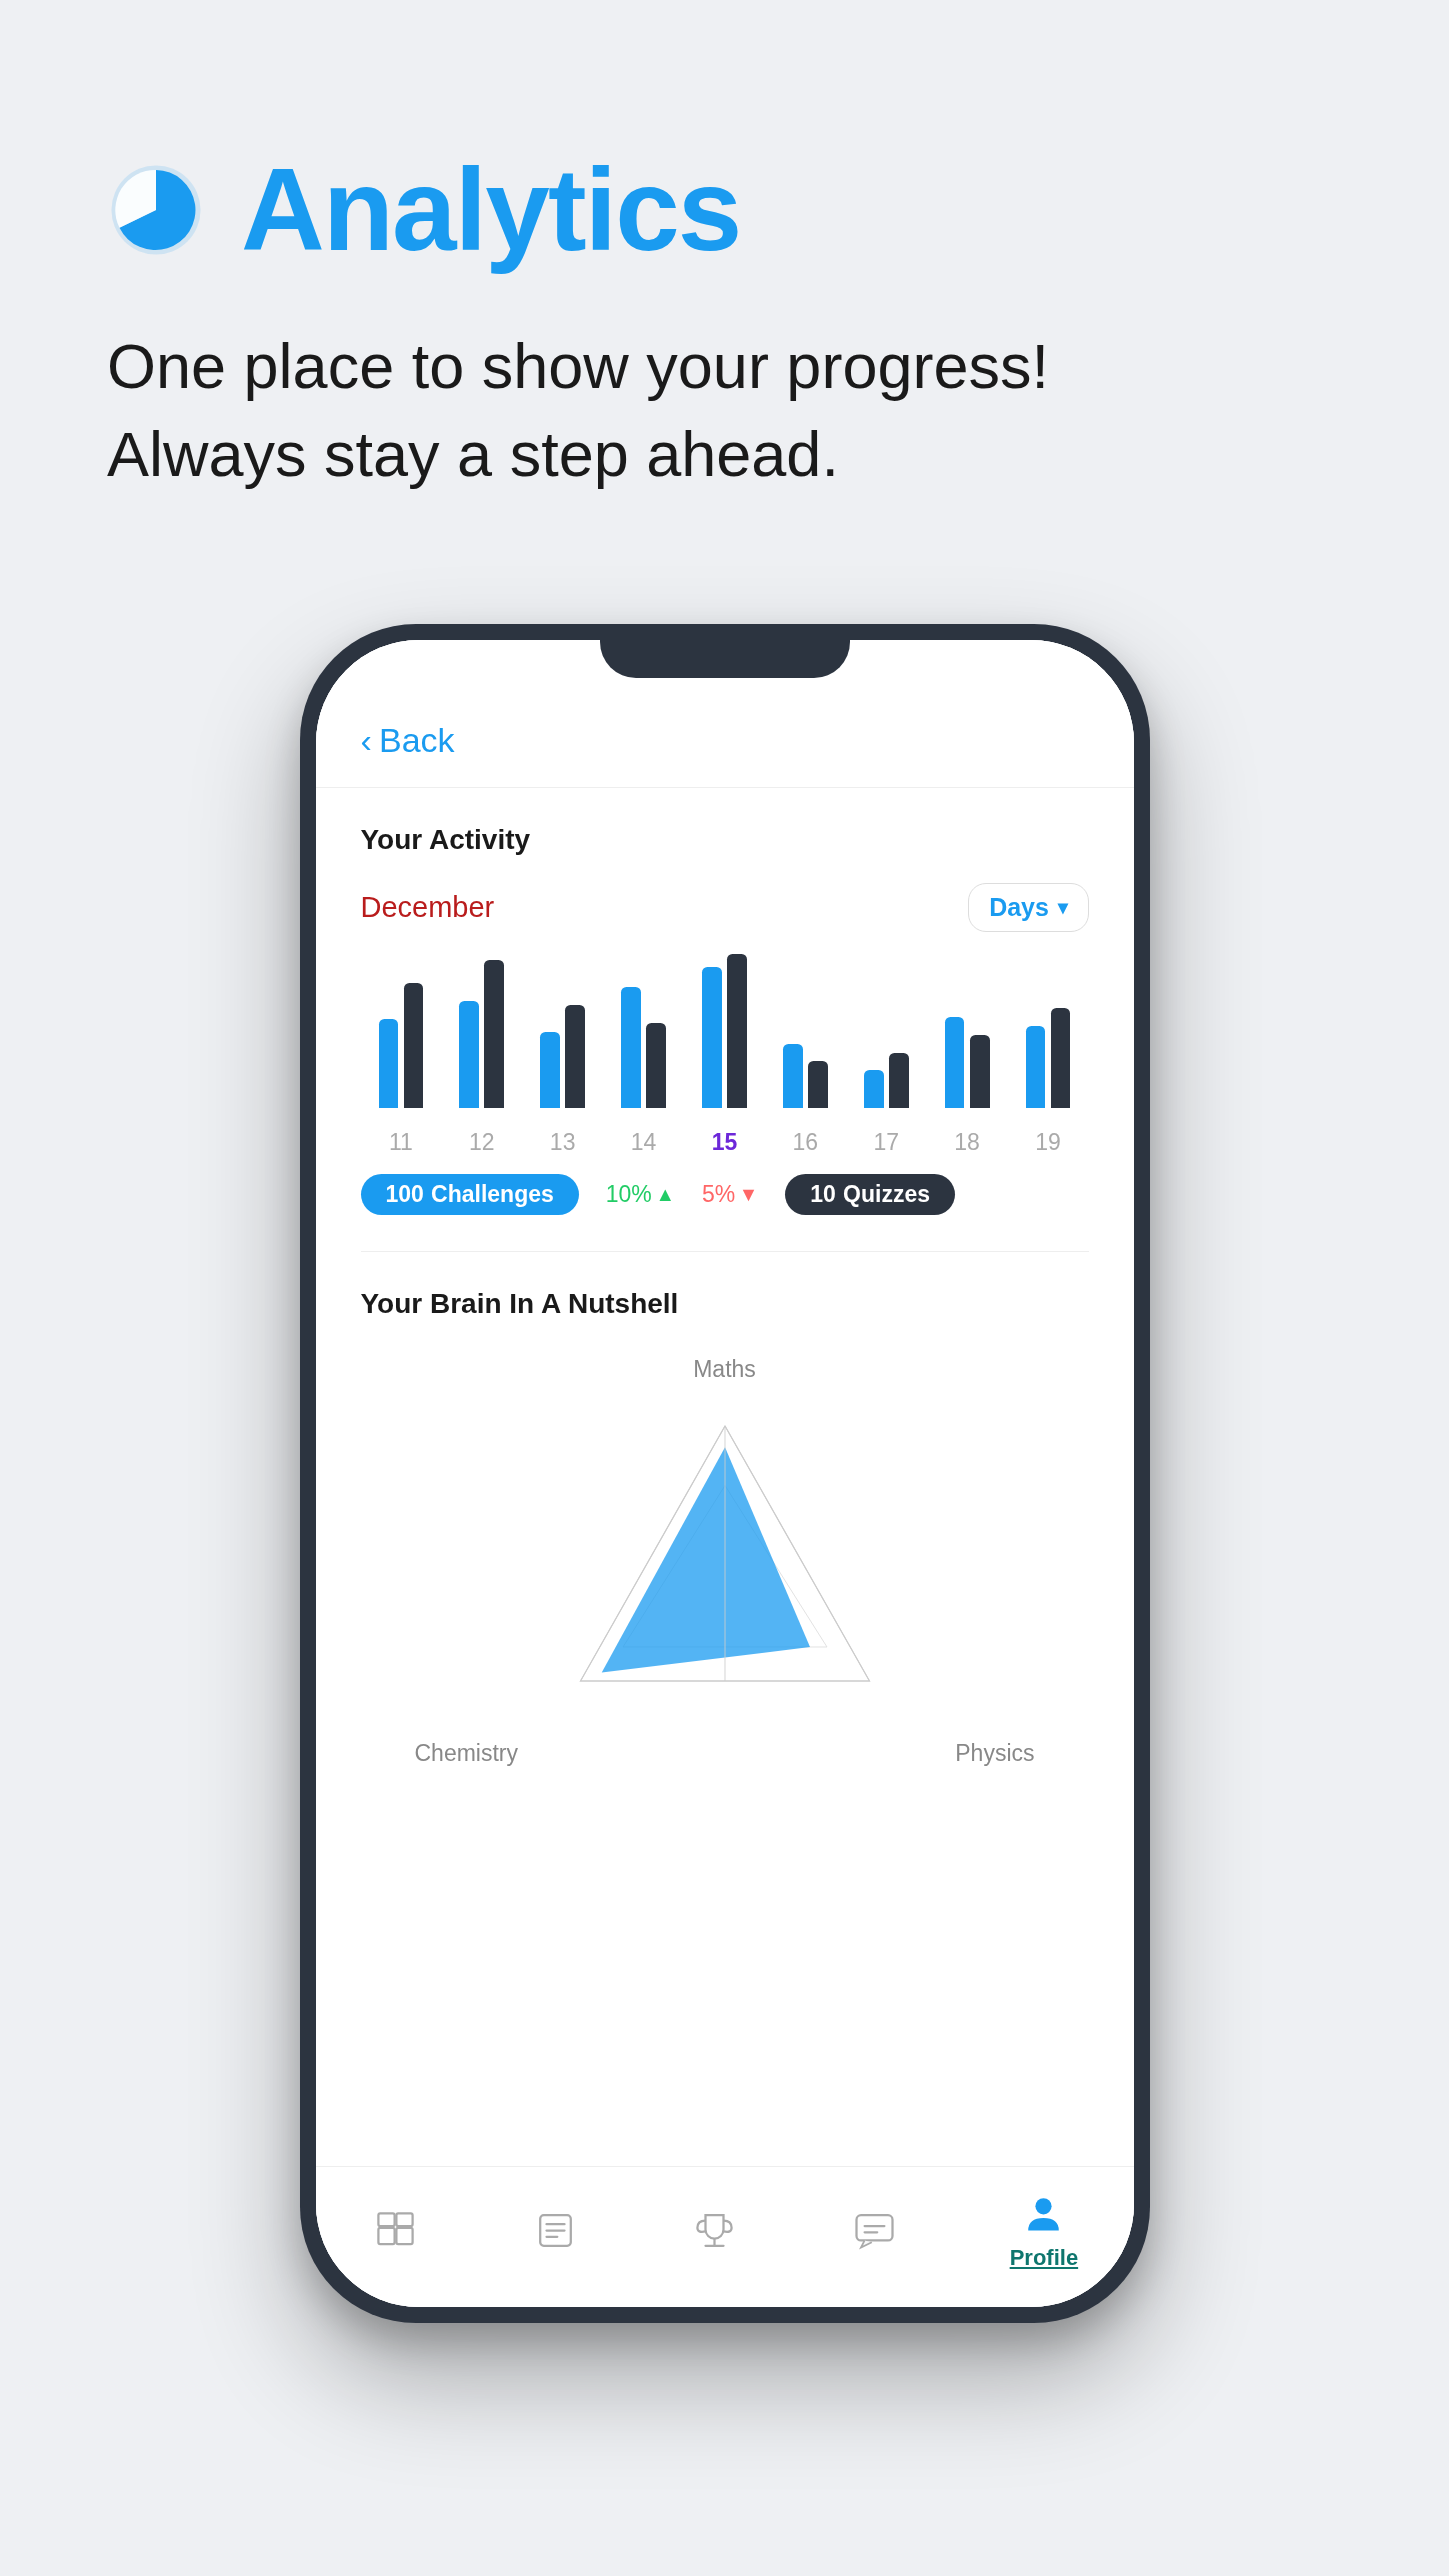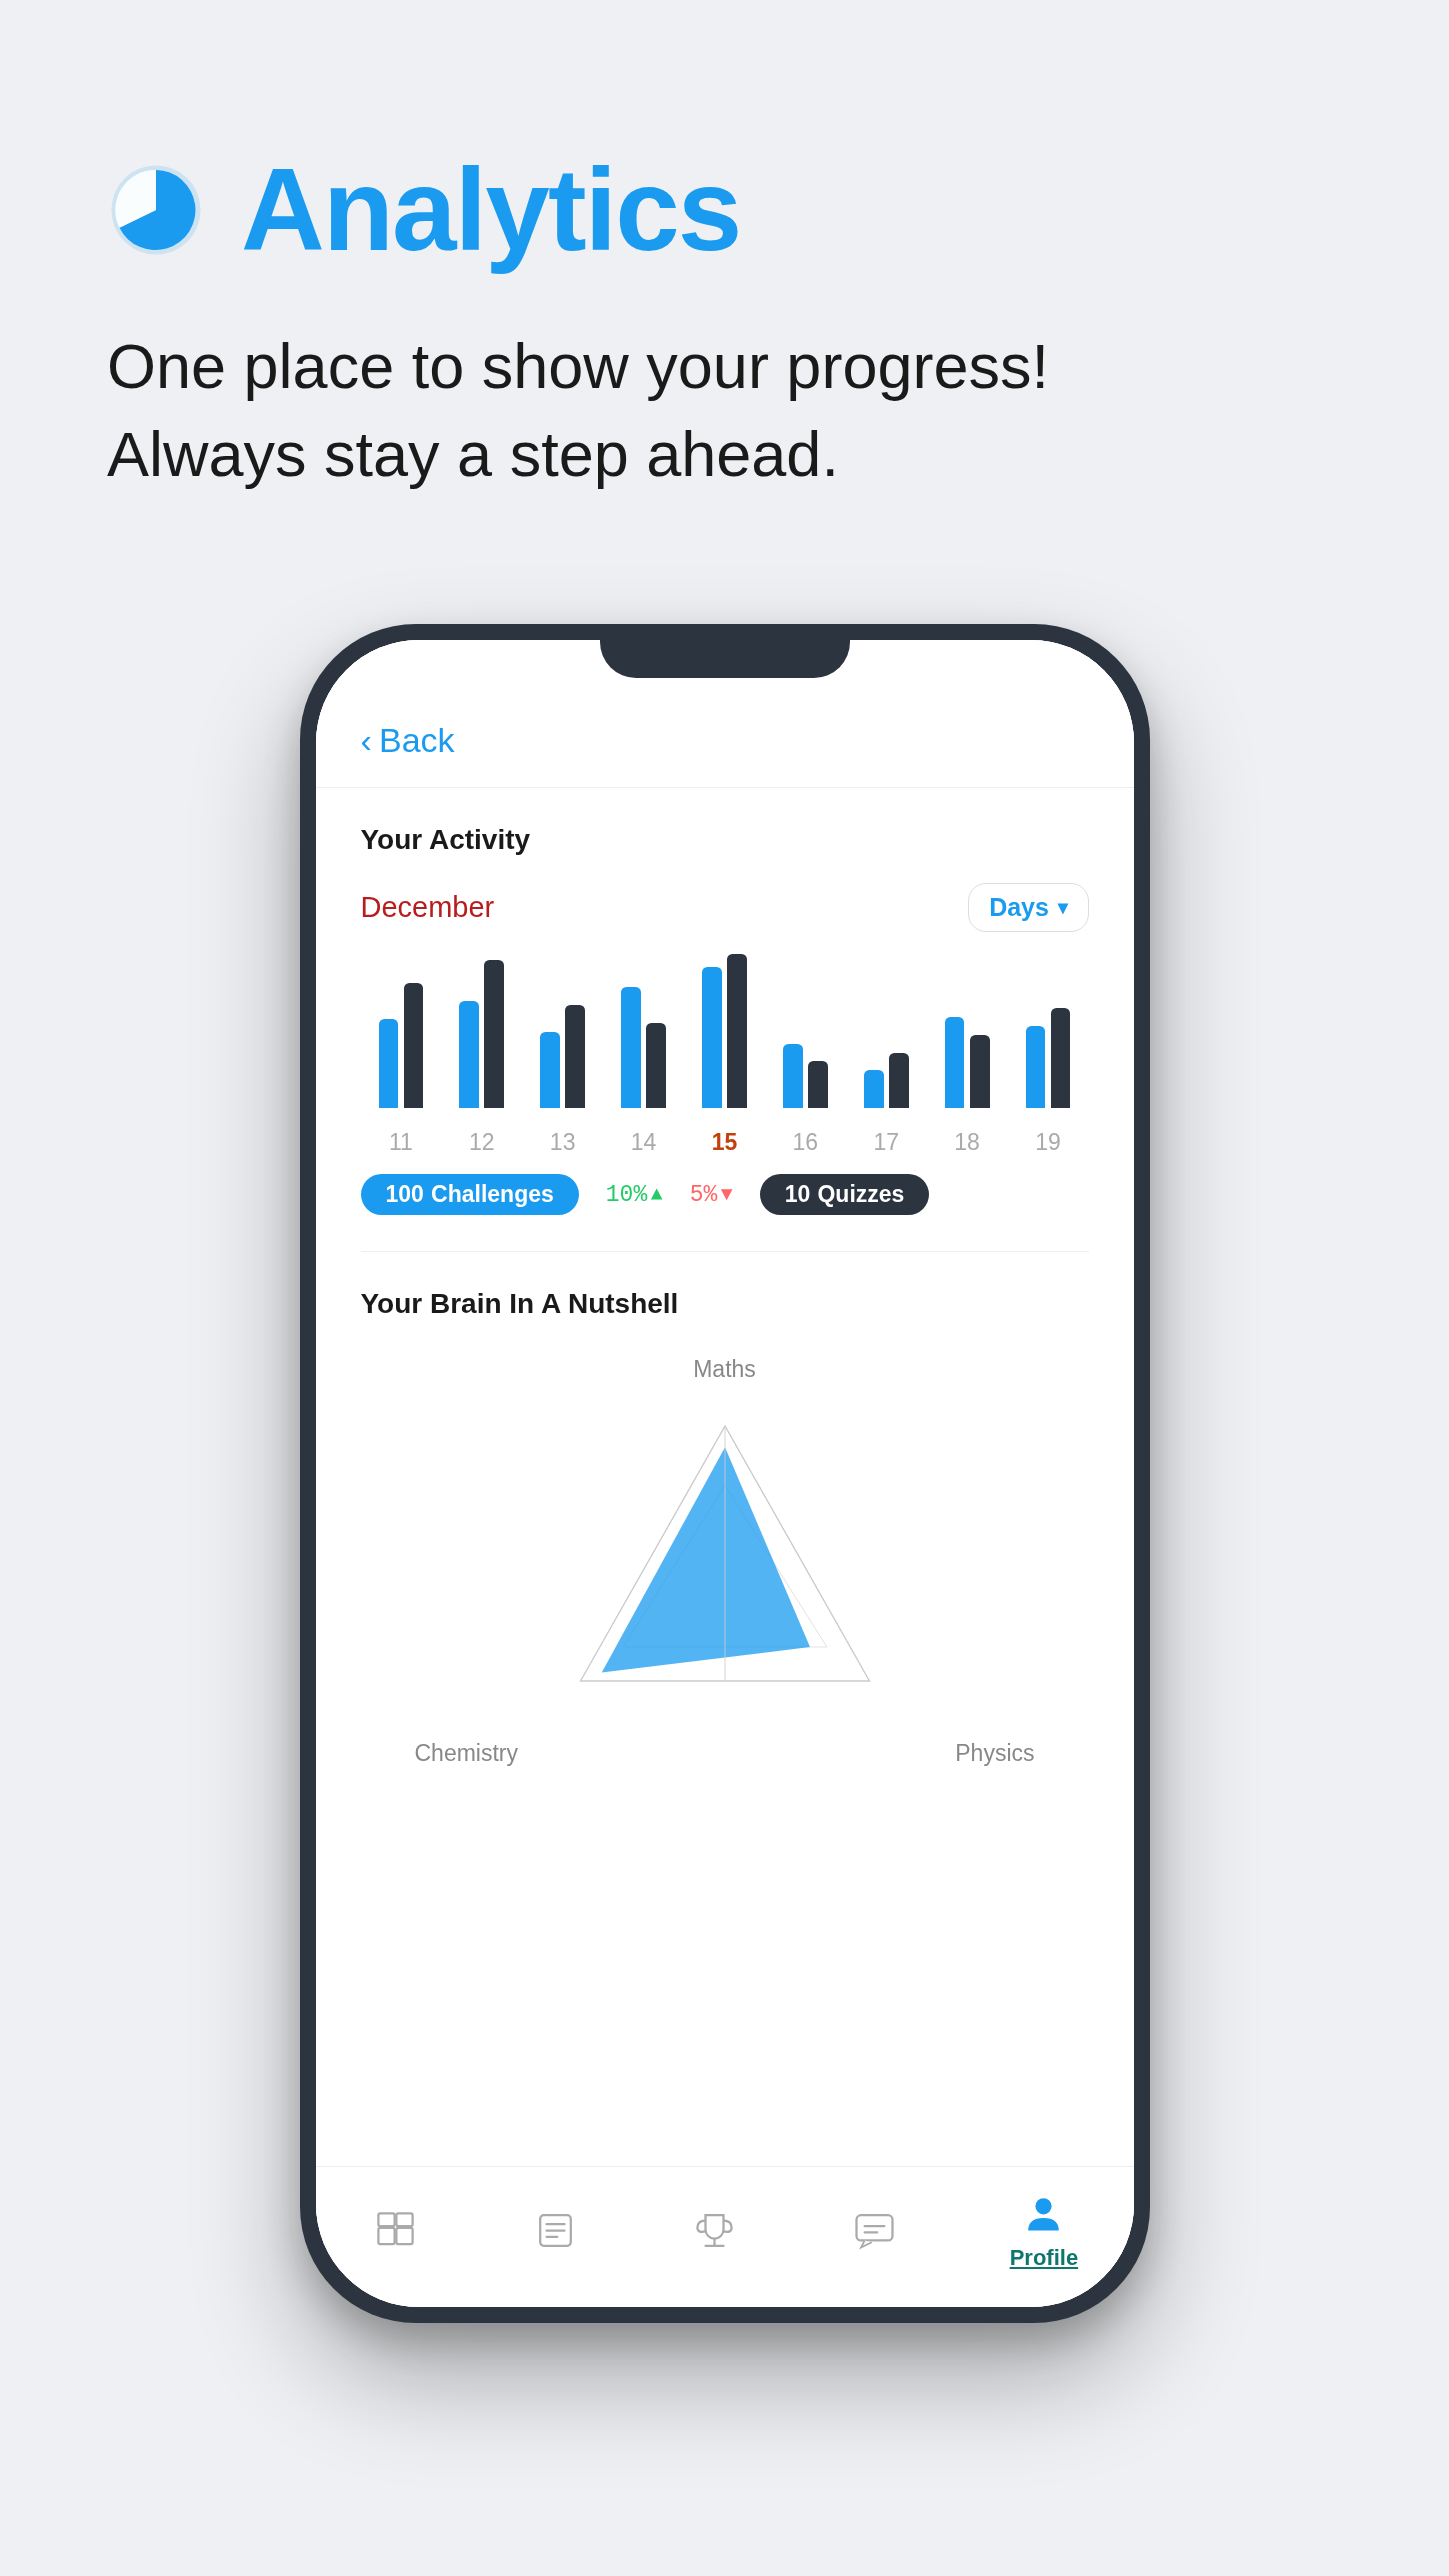--- a/index.html
+++ b/index.html
@@ -176,21 +176,21 @@
       border-radius: 5.4px 5.4px 0 0;
     }
     .bar.blue { background: #1a9bf0; }
     .bar.dark { background: #2c3440; }
     .bar-label {
       font-size: 23px;
       color: #aaa;
       margin-top: 9px;
     }
     .bar-label.active {
-      color: #c2410c;
+      color: #6d28d9;
       font-weight: 700;
     }
 
     
     .stats-row {
       display: flex;
       align-items: center;
       gap: 27px;
       margin: 18px 0 36px 0;
       flex-wrap: wrap;
@@ -208,21 +208,20 @@
     }
     .badge.dark {
       background: #2c3440;
     }
     .stat-text {
       font-size: 23px;
       color: #22cc66;
       display: flex;
       align-items: center;
       gap: 3.6px;
-      font-family: Liberation Mono, monospace;
     }
     .stat-text.down {
       color: #ff6666;
     }
     .stat-arrow {
       font-size: 19.7px;
     }
 
     
     .divider {

